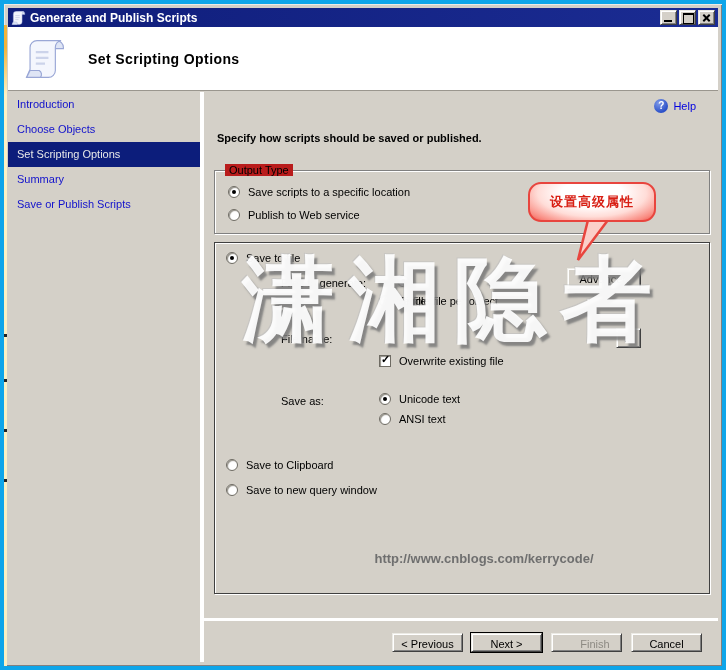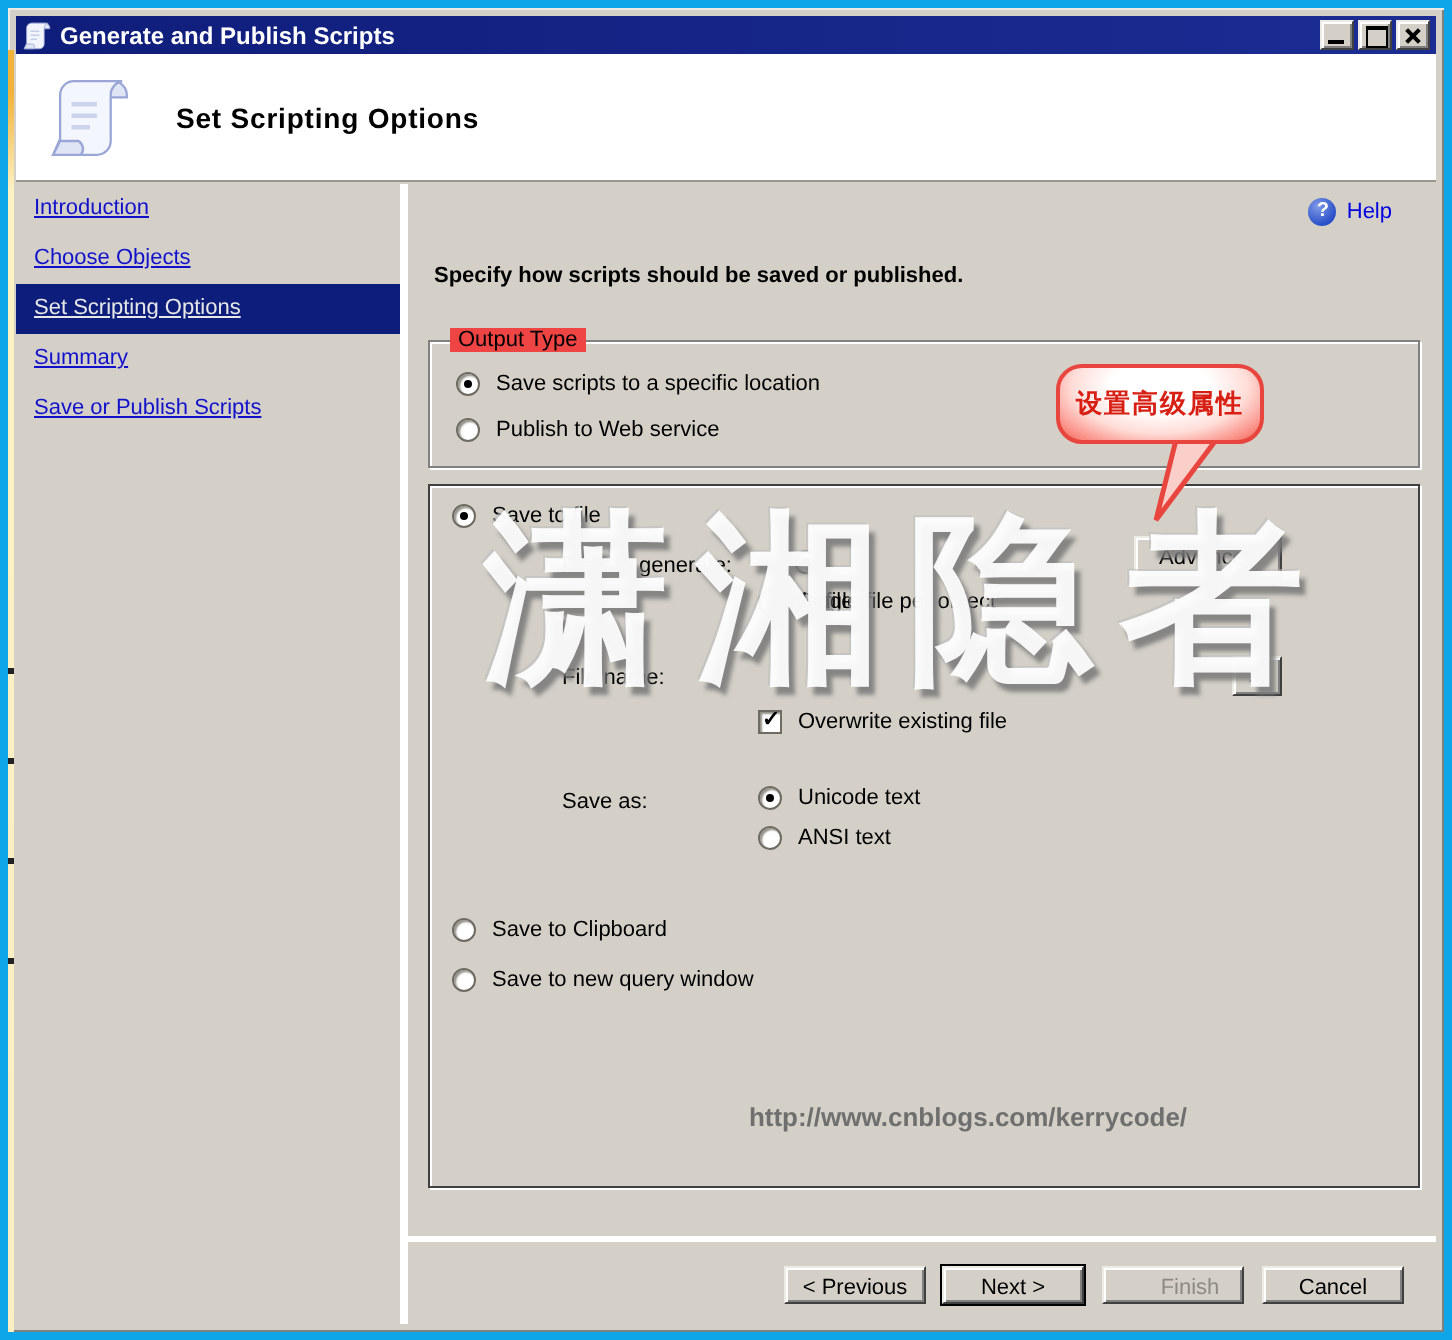--- a/index.html
+++ b/index.html
@@ -31,53 +31,53 @@
     position:absolute; top:23px; left:4px; right:4px; height:64px; background:#fff;
     border-bottom:1px solid #9a968e; display:flex; align-items:center;
   }
   .header .bigicon { margin-left:16px; }
   .header .htitle { font-size:14px; font-weight:bold; margin-left:22px; letter-spacing:.4px; }
   
   .sidebar { position:absolute; top:88px; left:4px; width:192px; bottom:4px; background:#d4d0c8; }
   .v-div   { position:absolute; top:88px; left:196px; width:4px; bottom:4px; background:#fff; }
   .mainbg  { position:absolute; top:88px; left:200px; right:4px; bottom:4px; background:#d4d0c8; }
   .h-div   { position:absolute; left:200px; right:4px; top:614px; height:3px; background:#fff; }
-  .nav-item { height:25px; line-height:25px; padding-left:9px; color:#1111cc; cursor:pointer;text-decoration:underline; }
+  .nav-item { height:25px; line-height:25px; padding-left:9px; color:#1111cc; cursor:pointer; }
   .nav-item.sel { background:#0c1d7b; color:#e8e8e8; }
   
   .help { position:absolute; top:95px; right:26px; display:flex; align-items:center; gap:5px; color:#0000e0; cursor:pointer; }
   .qicon { width:14px; height:14px; border-radius:50%; background:radial-gradient(circle at 35% 30%,#7f9ae8,#2b50c8 70%);
            color:#fff; font-weight:bold; font-size:10px; text-align:center; line-height:14px; }
   .instruction { position:absolute; left:213px; top:128px; font-weight:bold; }
   
   .groupbox { position:absolute; border:1px solid #808080; box-shadow:1px 1px 0 #fff, inset 1px 1px 0 #fff; }
   .gb-out  { left:210px; top:166px; width:496px; height:64px; }
   .gb-main { left:210px; top:238px; width:496px; height:352px; border-color:#404040; }
-  .gb-legend { position:absolute; top:-7px; left:10px; background:#ef4444; padding:0 4px; }
+  .gb-legend { position:absolute; top:-7px; left:10px; background:#b91c1c; padding:0 4px; }
   
   .ctl-row { position:absolute; display:flex; align-items:center; gap:8px; cursor:default; }
   .radio { width:12px; height:12px; border-radius:50%; background:#fff; flex:0 0 12px;
            border:1px solid #6e6b63; box-shadow: inset 1px 1px 1px #949188; position:relative; }
   .radio.checked::after { content:""; position:absolute; left:3px; top:3px; width:4px; height:4px; border-radius:50%; background:#000; }
   .checkbox { width:12px; height:12px; background:#fff; flex:0 0 12px;
               border:1px solid #6e6b63; box-shadow: inset 1px 1px 1px #949188; position:relative; }
   .checkbox.checked::after { content:"✓"; position:absolute; top:-3px; left:1px; font-size:11px; font-weight:bold; }
   .btn {
     background:#d4d0c8; border:1px solid; border-color:#ecebe5 #404040 #404040 #ecebe5;
     box-shadow: inset 1px 1px 0 #fff, inset -1px -1px 0 #808080;
     font-family:"Liberation Sans",sans-serif; font-size:11px; text-align:center; cursor:pointer;
   }
   .btn.default { outline:1px solid #000; }
   .btn.disabled { color:#8d8a83; cursor:default; }
   .filebox { position:absolute; left:373px; top:324px; width:238px; height:20px; background:#fff;
              border:1px solid #6e6b63; box-shadow: inset 1px 1px 1px #949188; font-size:11px; padding:0 3px;
              font-family:"Liberation Sans",sans-serif; }
   
   .balloon {
-    position:absolute; left:524px; top:178px; width:104px; height:40px; z-index:30;
+    position:absolute; left:524px; top:178px; width:128px; height:40px; z-index:30;
     border:2px solid #e8453e; border-radius:13px;
     background:radial-gradient(ellipse at 50% 25%, #ffffff 35%, #ffddd8 65%, #fc8density 85%, #f4655a 100%);
     background:radial-gradient(ellipse at 50% 25%, #ffffff 35%, #ffddd8 62%, #f98a80 88%, #ef5349 100%);
     color:#d81f14; font-weight:bold; font-size:13px; display:flex; align-items:center; justify-content:center;
     letter-spacing:1px;
   }
   .tail { position:absolute; left:552px; top:214px; z-index:29; }
   
   .wm {
     position:absolute; left:238px; top:240px; width:470px; z-index:40; pointer-events:none;

